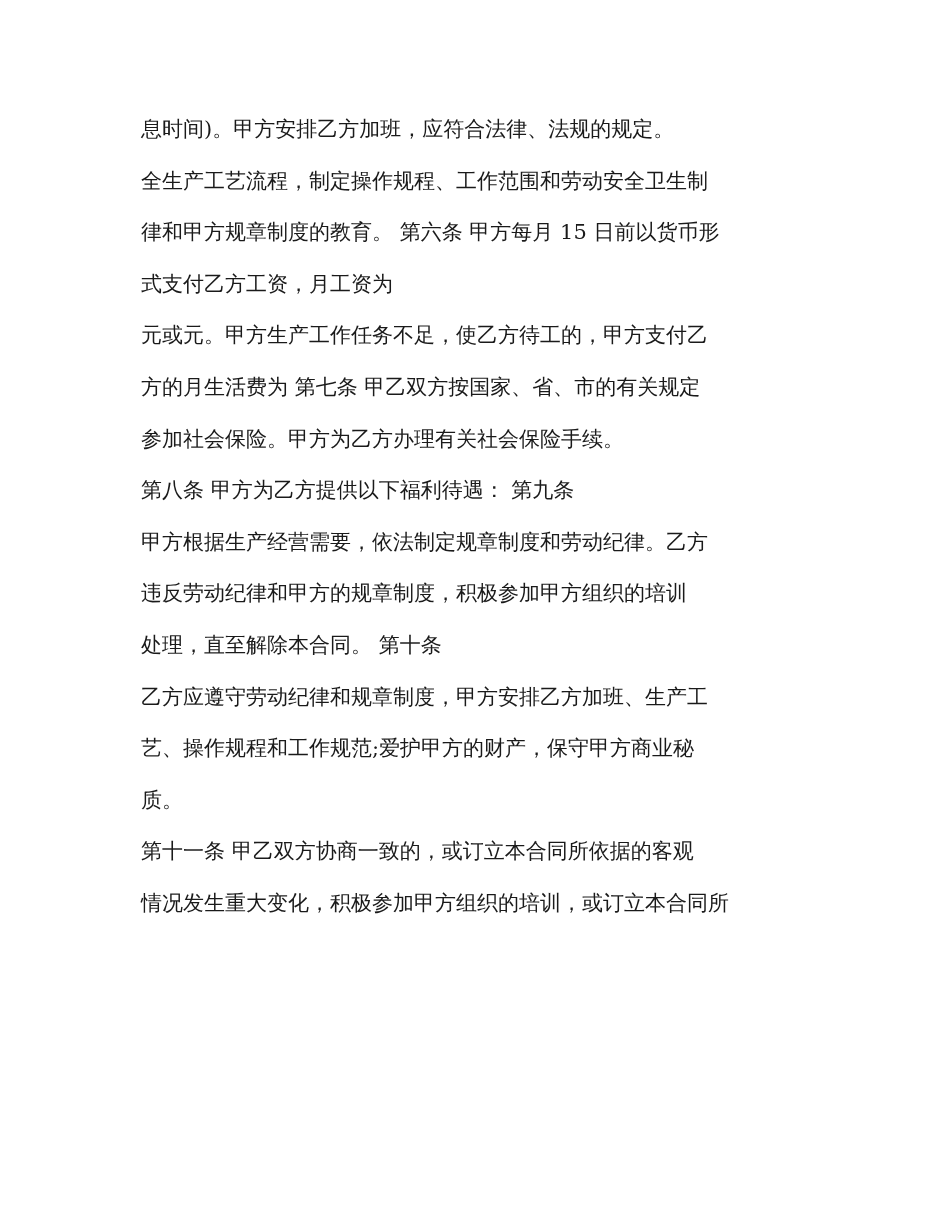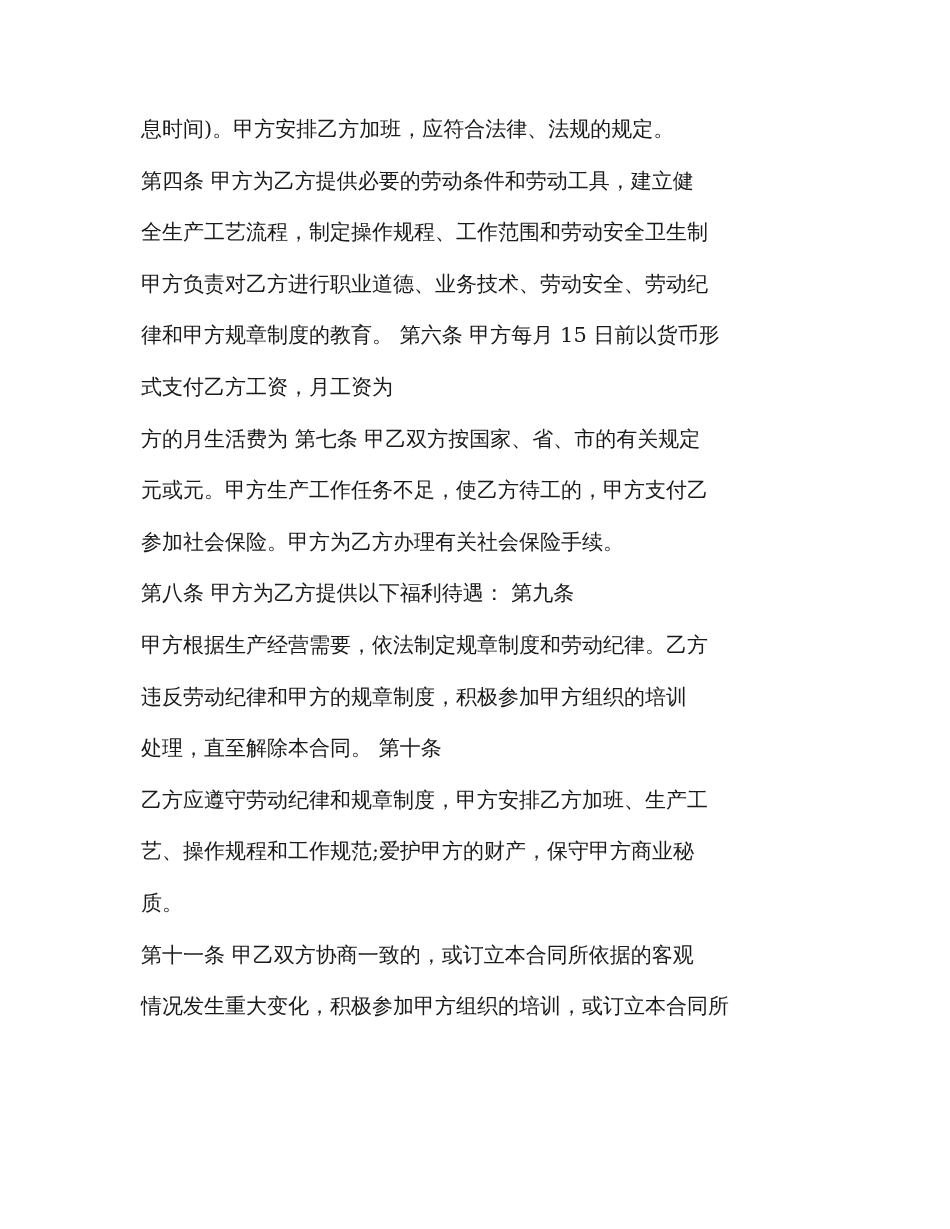--- a/index.html
+++ b/index.html
@@ -27,27 +27,25 @@
       font-size: 21px;
       white-space: nowrap;
       letter-spacing: 0px;
     }
   </style>
 </head>
 <body>
 
 <div class="page">
   <div class="line">息时间)。甲方安排乙方加班，应符合法律、法规的规定。</div>
-  <div class="line">第四条 甲方为乙方提供必要的劳动条件和劳动工具，建立健</div>
   <div class="line">全生产工艺流程，制定操作规程、工作范围和劳动安全卫生制</div>
-  <div class="line">甲方负责对乙方进行职业道德、业务技术、劳动安全、劳动纪</div>
   <div class="line">律和甲方规章制度的教育。 第六条 甲方每月 15 日前以货币形</div>
   <div class="line">式支付乙方工资，月工资为</div>
+  <div class="line">元或元。甲方生产工作任务不足，使乙方待工的，甲方支付乙</div>
   <div class="line">方的月生活费为 第七条 甲乙双方按国家、省、市的有关规定</div>
-  <div class="line">元或元。甲方生产工作任务不足，使乙方待工的，甲方支付乙</div>
   <div class="line">参加社会保险。甲方为乙方办理有关社会保险手续。</div>
   <div class="line">第八条 甲方为乙方提供以下福利待遇： 第九条</div>
   <div class="line">甲方根据生产经营需要，依法制定规章制度和劳动纪律。乙方</div>
   <div class="line">违反劳动纪律和甲方的规章制度，积极参加甲方组织的培训</div>
   <div class="line">处理，直至解除本合同。 第十条</div>
   <div class="line">乙方应遵守劳动纪律和规章制度，甲方安排乙方加班、生产工</div>
   <div class="line">艺、操作规程和工作规范;爱护甲方的财产，保守甲方商业秘</div>
   <div class="line">质。</div>
   <div class="line">第十一条 甲乙双方协商一致的，或订立本合同所依据的客观</div>
   <div class="line">情况发生重大变化，积极参加甲方组织的培训，或订立本合同所</div>

